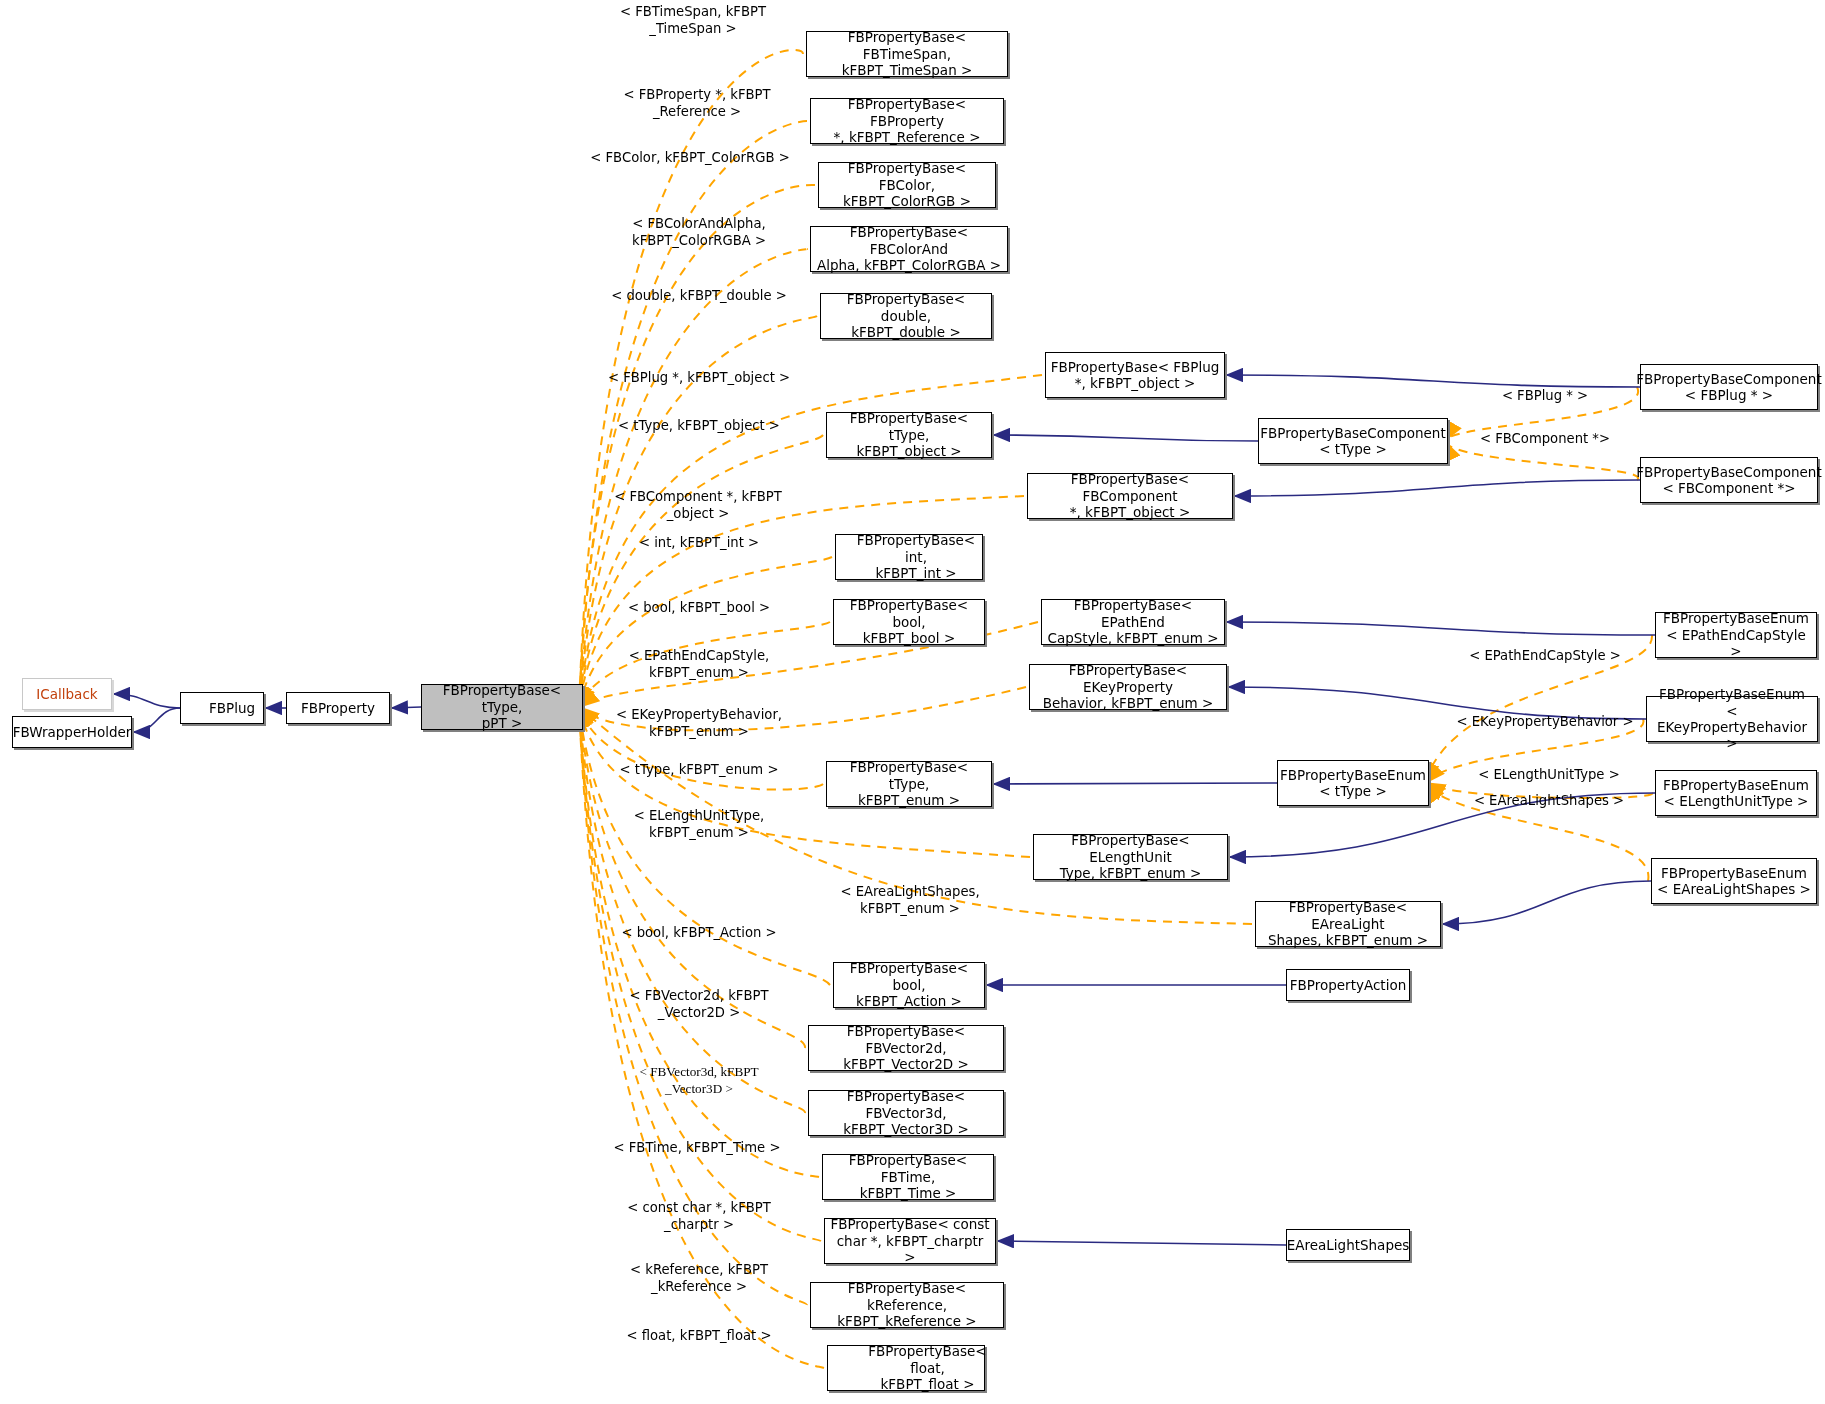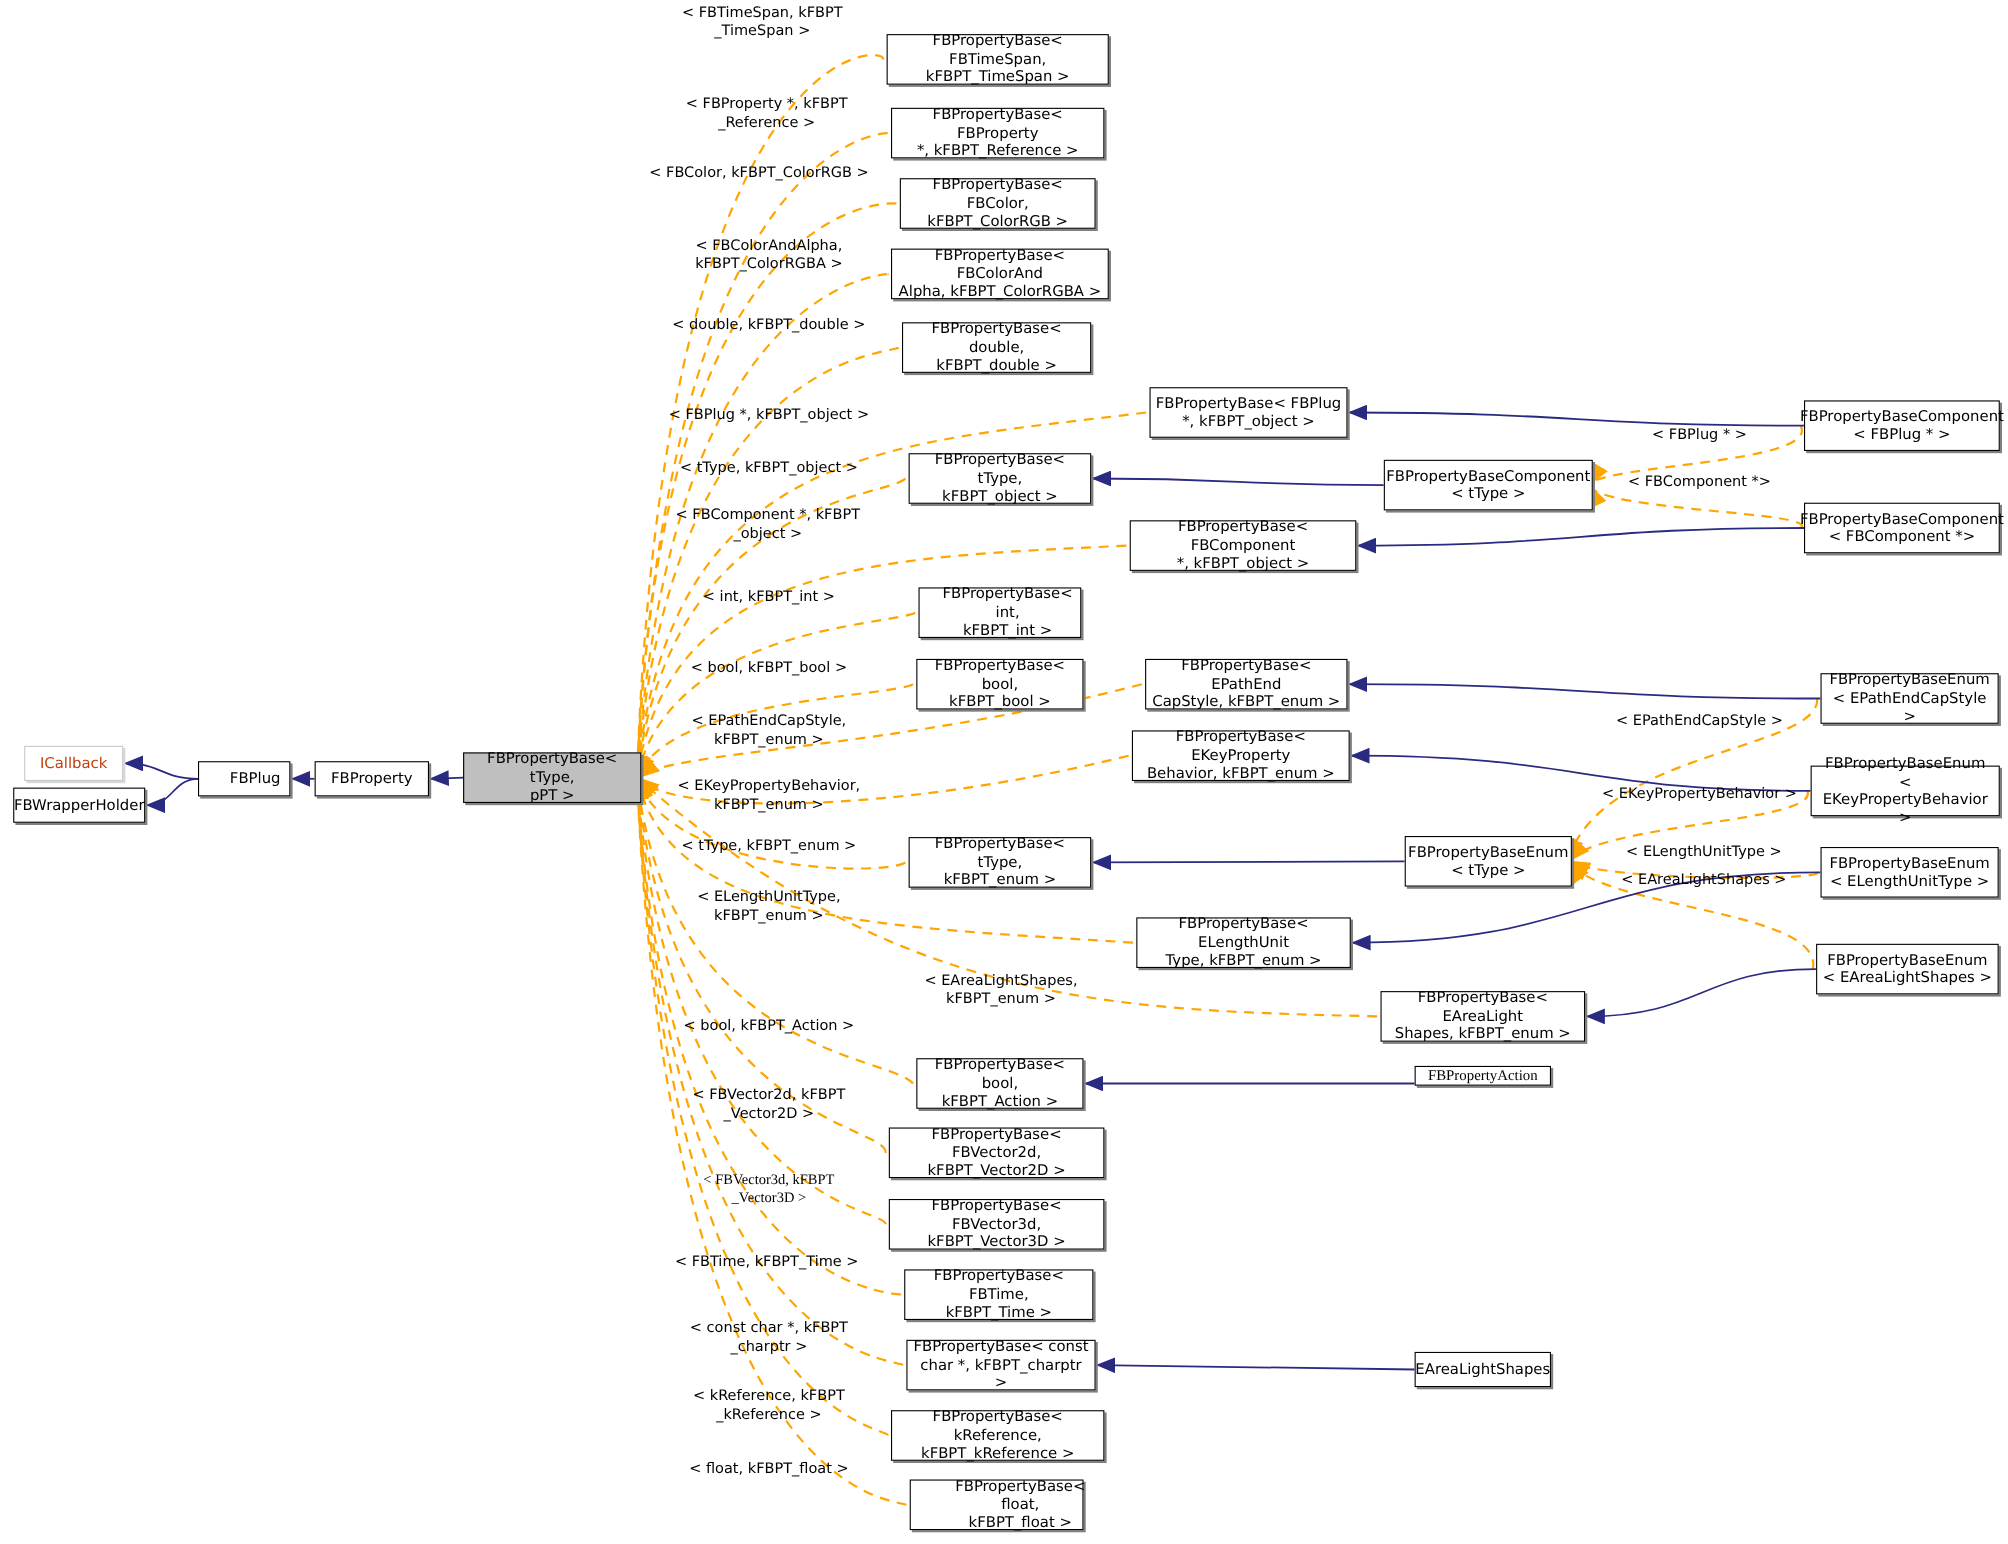--- a/index.html
+++ b/index.html
@@ -155,35 +155,35 @@
       <div class="node" style="left: 1277px; top: 760px; width: 152px; height: 46px;">FBPropertyBaseEnum
 &lt; tType &gt;</div>
       <div class="node" style="left: 1655px; top: 612px; width: 162px; height: 46px;">FBPropertyBaseEnum
 &lt; EPathEndCapStyle &gt;</div>
       <div class="node" style="left: 1646px; top: 696px; width: 172px; height: 46px;">FBPropertyBaseEnum
 &lt; EKeyPropertyBehavior &gt;</div>
       <div class="node" style="left: 1655px; top: 770px; width: 162px; height: 46px;">FBPropertyBaseEnum
 &lt; ELengthUnitType &gt;</div>
       <div class="node" style="left: 1651px; top: 858px; width: 166px; height: 46px;">FBPropertyBaseEnum
 &lt; EAreaLightShapes &gt;</div>
-      <div class="node" style="left: 1286px; top: 969px; width: 124px; height: 18px; font-family: Liberation Serif, serif;">FBPropertyAction</div>
+      <div class="node" style="left: 1286px; top: 969px; width: 124px; height: 32px;">FBPropertyAction</div>
       <div class="node" style="left: 1286px; top: 1229px; width: 124px; height: 32px;">EAreaLightShapes</div>
     </div>
   <div id="labels-layer">
       <div class="edgelabel" style="left: 598px; top: 4px; width: 190px;">&lt; FBTimeSpan, kFBPT
 _TimeSpan &gt;</div>
       <div class="edgelabel" style="left: 602px; top: 87px; width: 190px;">&lt; FBProperty *, kFBPT
 _Reference &gt;</div>
       <div class="edgelabel" style="left: 590px; top: 150px; width: 200px;">&lt; FBColor, kFBPT_ColorRGB &gt;</div>
       <div class="edgelabel" style="left: 604px; top: 216px; width: 190px;">&lt; FBColorAndAlpha,
 kFBPT_ColorRGBA &gt;</div>
       <div class="edgelabel" style="left: 604px; top: 288px; width: 190px;">&lt; double, kFBPT_double &gt;</div>
       <div class="edgelabel" style="left: 600px; top: 370px; width: 198px;">&lt; FBPlug *, kFBPT_object &gt;</div>
       <div class="edgelabel" style="left: 606px; top: 418px; width: 186px;">&lt; tType, kFBPT_object &gt;</div>
-      <div class="edgelabel" style="left: 600px; top: 461px; width: 196px;">&lt; FBComponent *, kFBPT
+      <div class="edgelabel" style="left: 600px; top: 489px; width: 196px;">&lt; FBComponent *, kFBPT
 _object &gt;</div>
       <div class="edgelabel" style="left: 606px; top: 535px; width: 186px;">&lt; int, kFBPT_int &gt;</div>
       <div class="edgelabel" style="left: 606px; top: 600px; width: 186px;">&lt; bool, kFBPT_bool &gt;</div>
       <div class="edgelabel" style="left: 606px; top: 648px; width: 186px;">&lt; EPathEndCapStyle,
 kFBPT_enum &gt;</div>
       <div class="edgelabel" style="left: 602px; top: 707px; width: 194px;">&lt; EKeyPropertyBehavior,
 kFBPT_enum &gt;</div>
       <div class="edgelabel" style="left: 606px; top: 762px; width: 186px;">&lt; tType, kFBPT_enum &gt;</div>
       <div class="edgelabel" style="left: 606px; top: 808px; width: 186px;">&lt; ELengthUnitType,
 kFBPT_enum &gt;</div>

